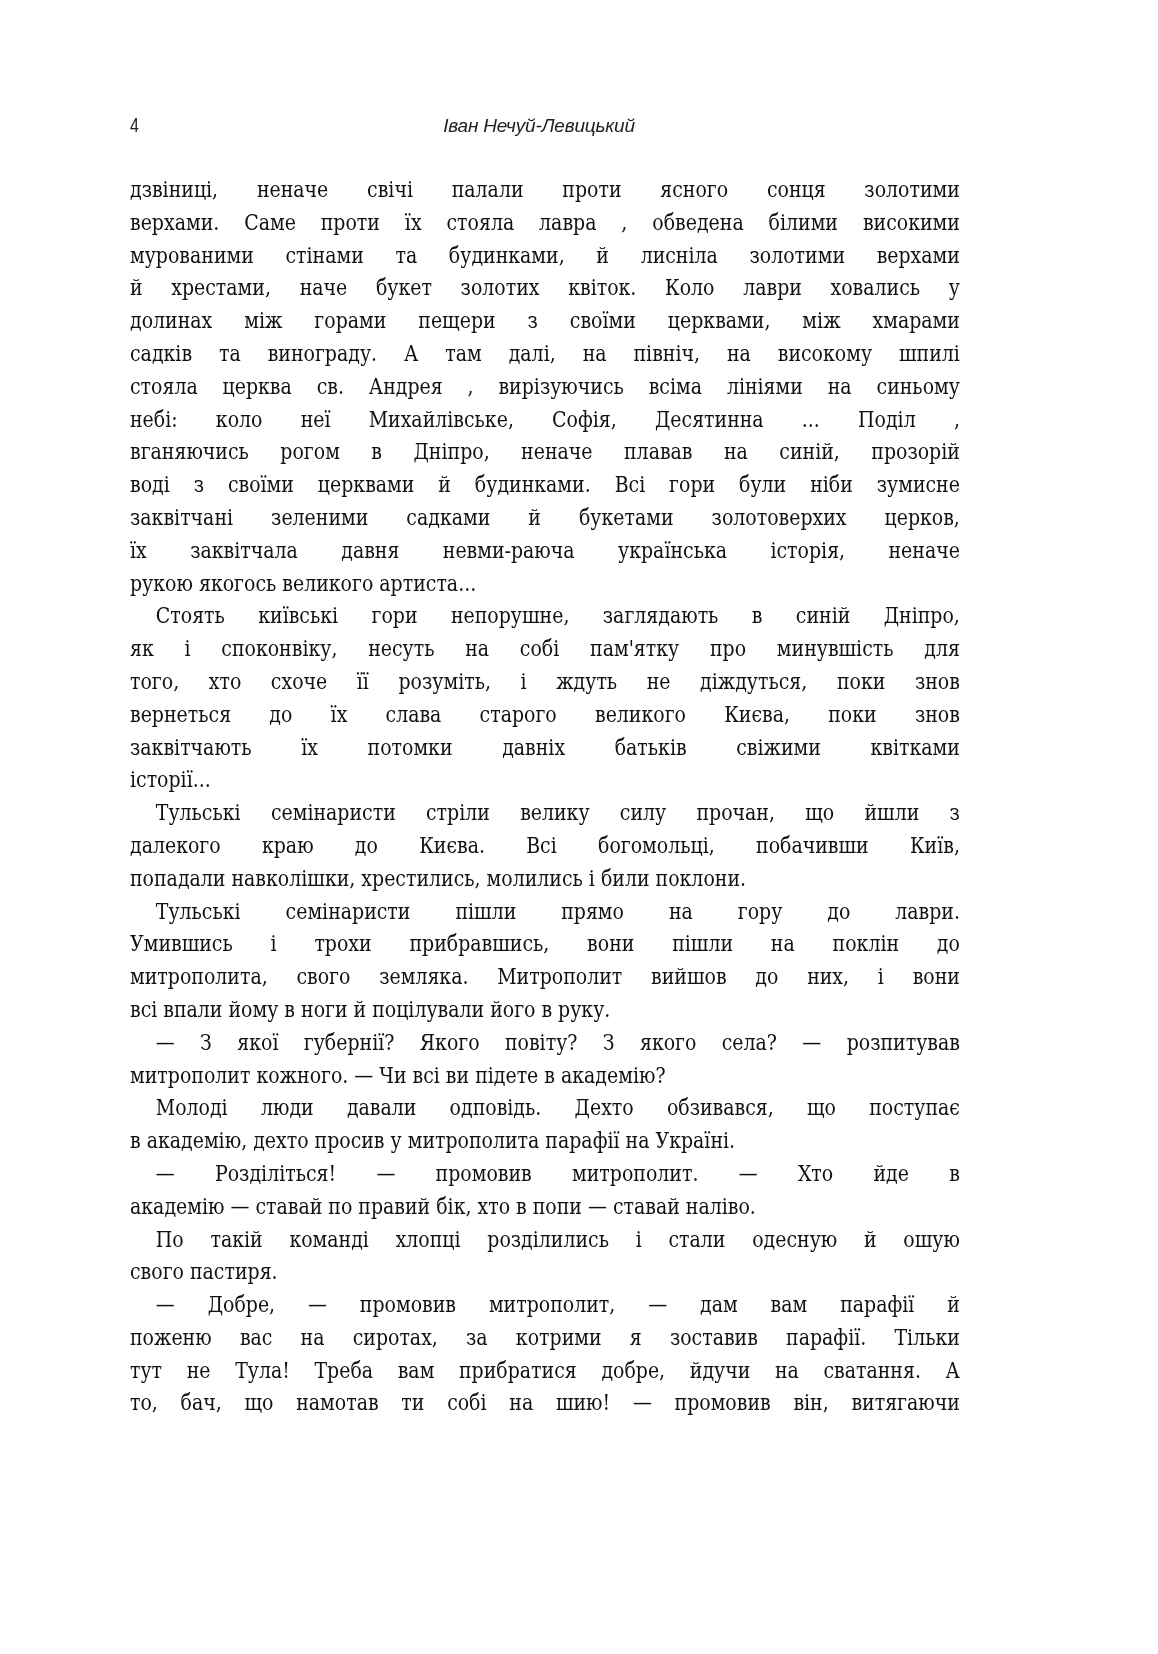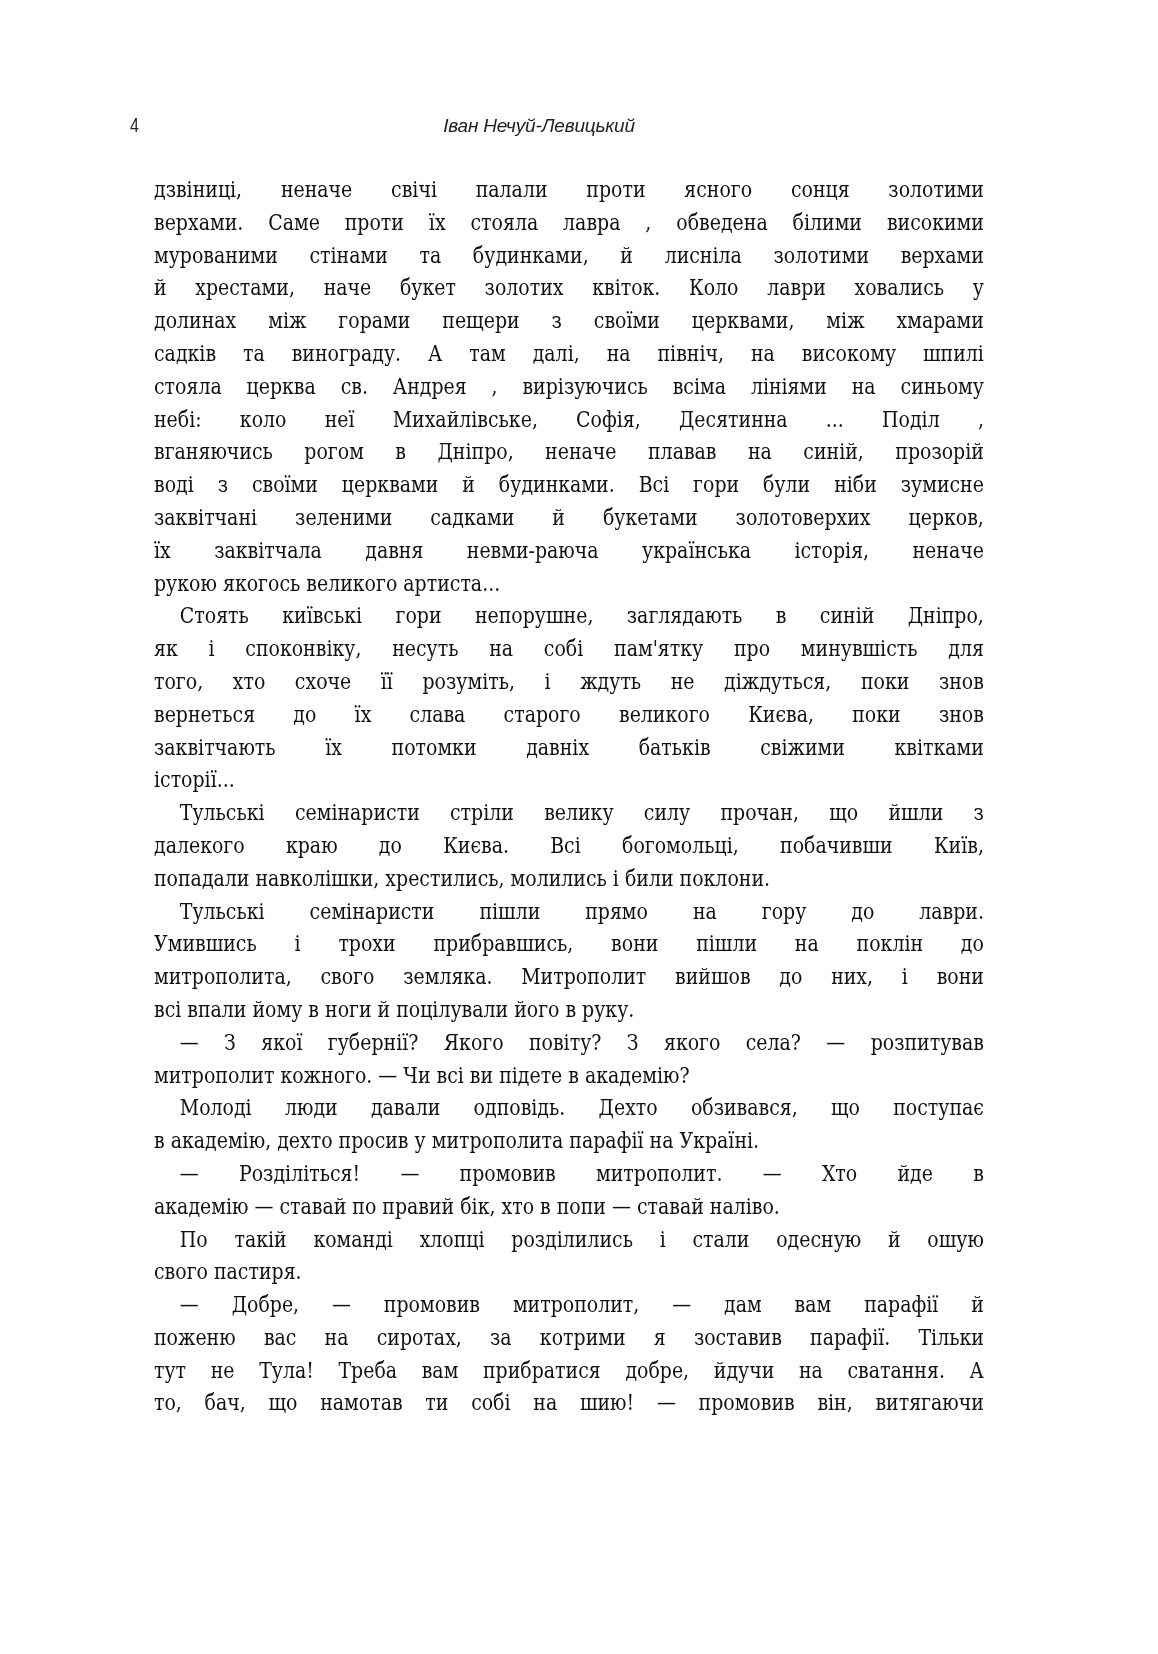--- a/index.html
+++ b/index.html
@@ -49,21 +49,20 @@
       font-style: italic;
       font-size: 19px;
       color: #222222;
       letter-spacing: -0.2px;
     }
     .body-text {
       position: absolute;
       top: 174px;
       left: 130px;
       width: 830px;
-      margin-left: 24px;
     }
     .line {
       display: block;
       height: 32.8px;
       line-height: 32.8px;
       font-family: "DejaVu Serif", serif;
       font-size: 22px;
       white-space: nowrap;
       text-align: justify;
       text-align-last: justify;

